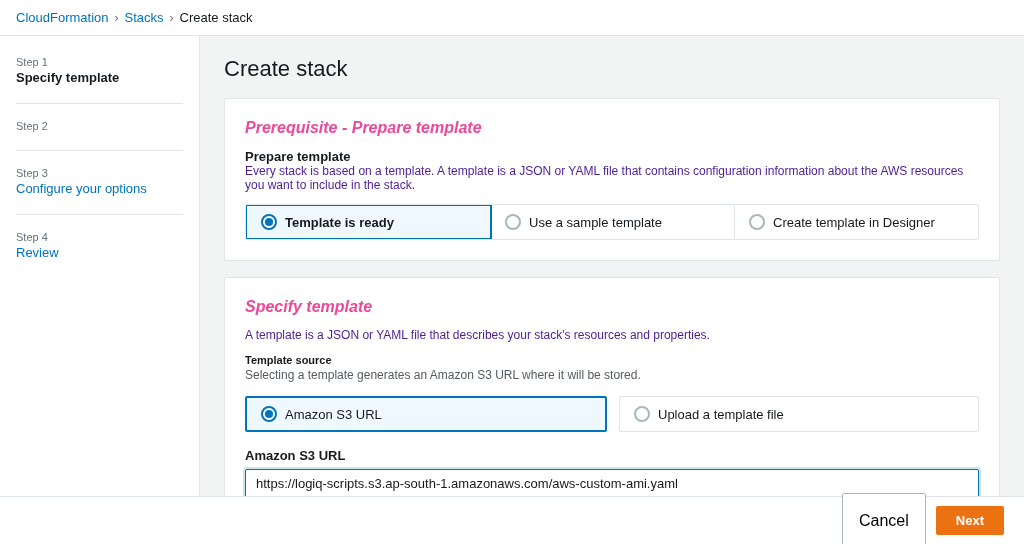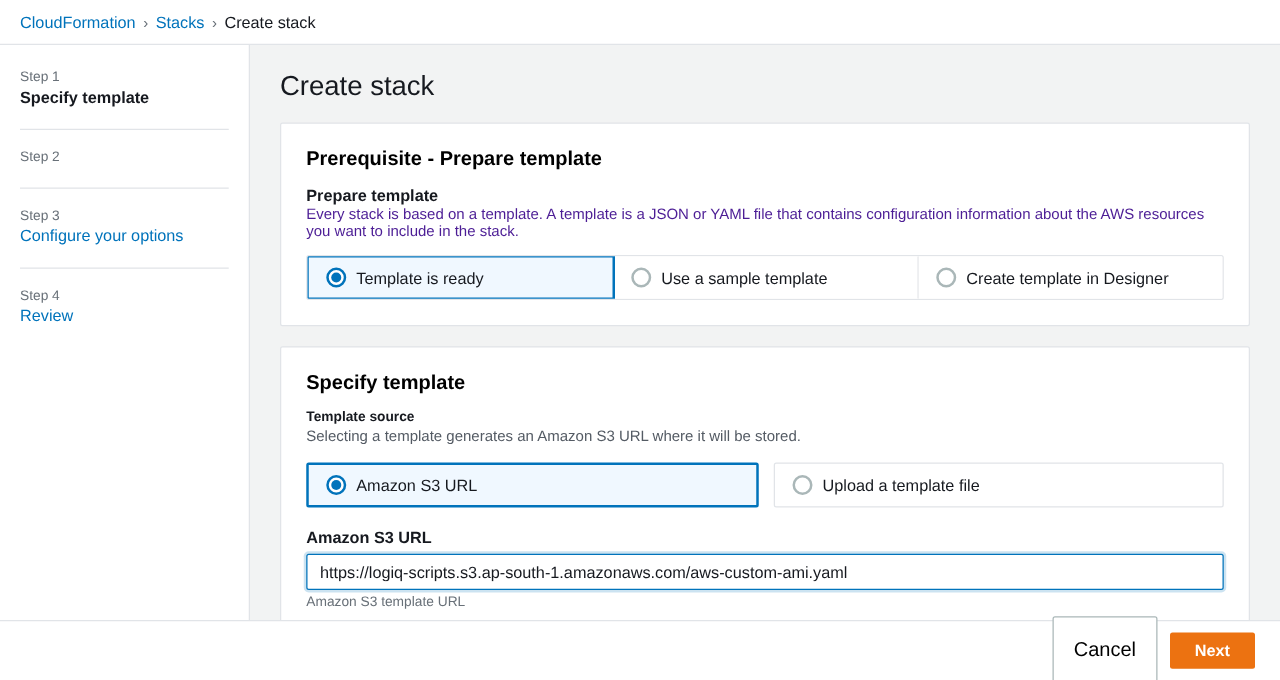--- a/index.html
+++ b/index.html
@@ -95,22 +95,23 @@
     .card {
       background: #fff;
       border: 1px solid #e1e4e8;
       border-radius: 2px;
       padding: 20px;
       margin-bottom: 16px;
     }
     .card-title {
       font-size: 16px;
       font-weight: 700;
-      color: #000000;
+      color: #ec4899;
       margin-bottom: 12px;
+      font-style: italic;
     }
 
     
     .section-label {
       font-size: 13px;
       font-weight: 700;
       color: #16191f;
       margin-bottom: 0;
     }
     .section-desc {
@@ -140,20 +141,21 @@
     }
     .radio-option:last-child {
       border-right: none;
     }
     .radio-option.selected {
       background: #f0f8ff;
       border: 2px solid #0073bb;
       border-right: 2px solid #0073bb;
       margin: -1px;
       z-index: 1;
+      font-weight: bold;
     }
 
     
     .radio-circle {
       width: 16px;
       height: 16px;
       border-radius: 50%;
       border: 2px solid #aab7b8;
       display: flex;
       align-items: center;
@@ -328,20 +330,21 @@
         </div>
         <div class="radio-option">
           <div class="radio-circle"></div>
           <span>Create template in Designer</span>
         </div>
       </div>
     </div>
 
     <div class="card">
       <div class="card-title">Specify template</div>
+      <div class="section-desc">A template is a JSON or YAML file that describes your stack's resources and properties.</div>
 
       <div class="subsection-label">Template source</div>
       <div class="subsection-desc">Selecting a template generates an Amazon S3 URL where it will be stored.</div>
 
       <div class="radio-group-2">
         <div class="radio-option-2 selected">
           <div class="radio-circle checked"></div>
           <span>Amazon S3 URL</span>
         </div>
         <div class="radio-option-2">

